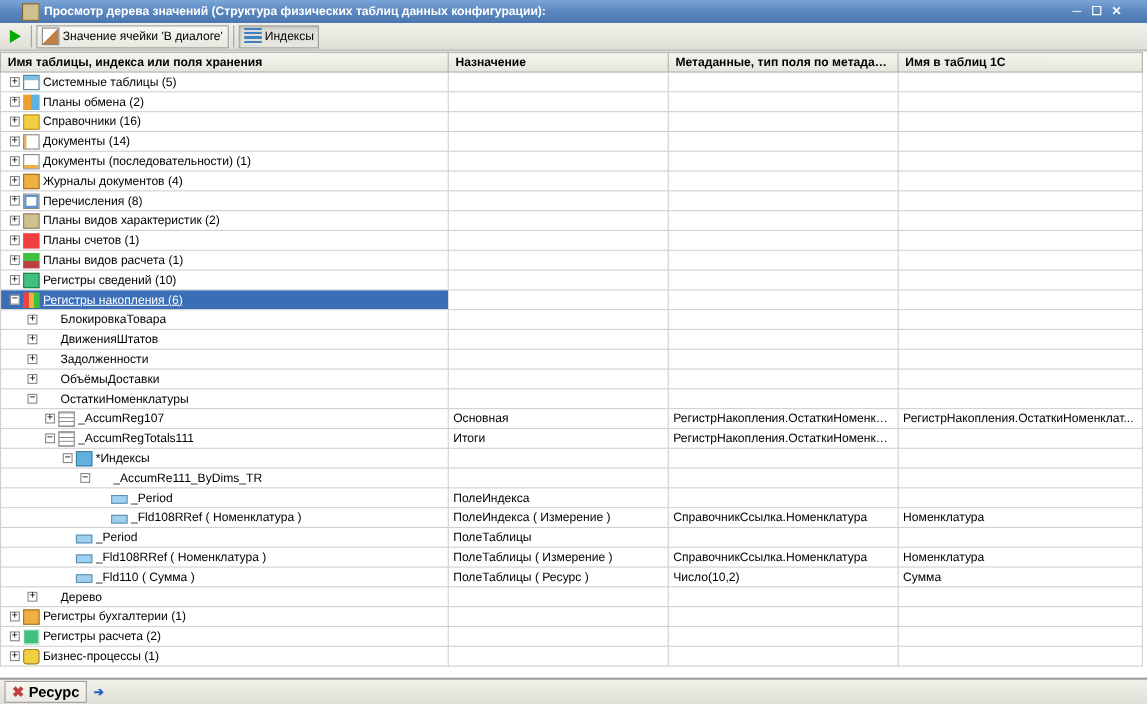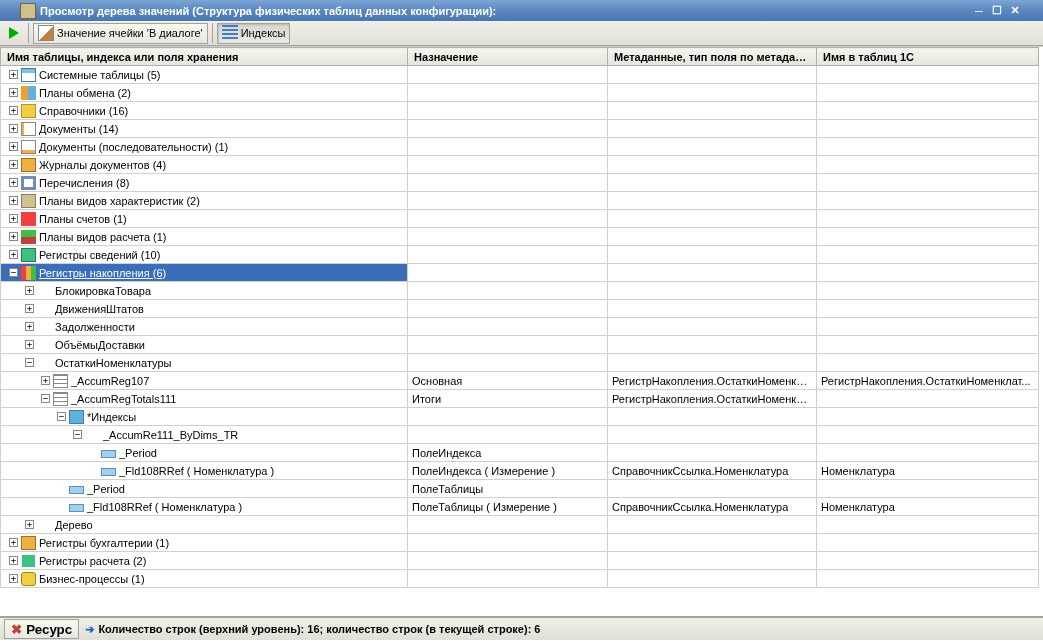--- a/index.html
+++ b/index.html
@@ -518,20 +518,32 @@
               <span class="nicon field"></span>
               <span class="lbl">_Fld108RRef ( Номенклатура )</span>
             </div>
           </td>
           <td>ПолеТаблицы ( Измерение )</td>
           <td>СправочникСсылка.Номенклатура</td>
           <td>Номенклатура</td>
         </tr>
         <tr>
           <td class="c0">
+            <div class="node" style="padding-left: 52px;">
+              <span class="toggle empty"></span>
+              <span class="nicon field"></span>
+              <span class="lbl">_Fld110 ( Сумма )</span>
+            </div>
+          </td>
+          <td>ПолеТаблицы ( Ресурс )</td>
+          <td>Число(10,2)</td>
+          <td>Сумма</td>
+        </tr>
+        <tr>
+          <td class="c0">
             <div class="node" style="padding-left: 20px;">
               <span class="toggle">+</span>
               <span class="nicon none"></span>
               <span class="lbl">Дерево</span>
             </div>
           </td>
           <td></td>
           <td></td>
           <td></td>
         </tr>
@@ -575,15 +587,14 @@
   </table>
 </div>
 
 <div class="statusbar">
   <button class="sbtn">
     <span class="x">✖</span>
     <span>Ресурс</span>
   </button>
   <div class="stext">
     <span class="arr">➔</span>
-    <span>Количество строк (верхний уровень): 16; количество строк (в текущей строке): 6</span>
   </div>
 </div>
 
 </body></html>

